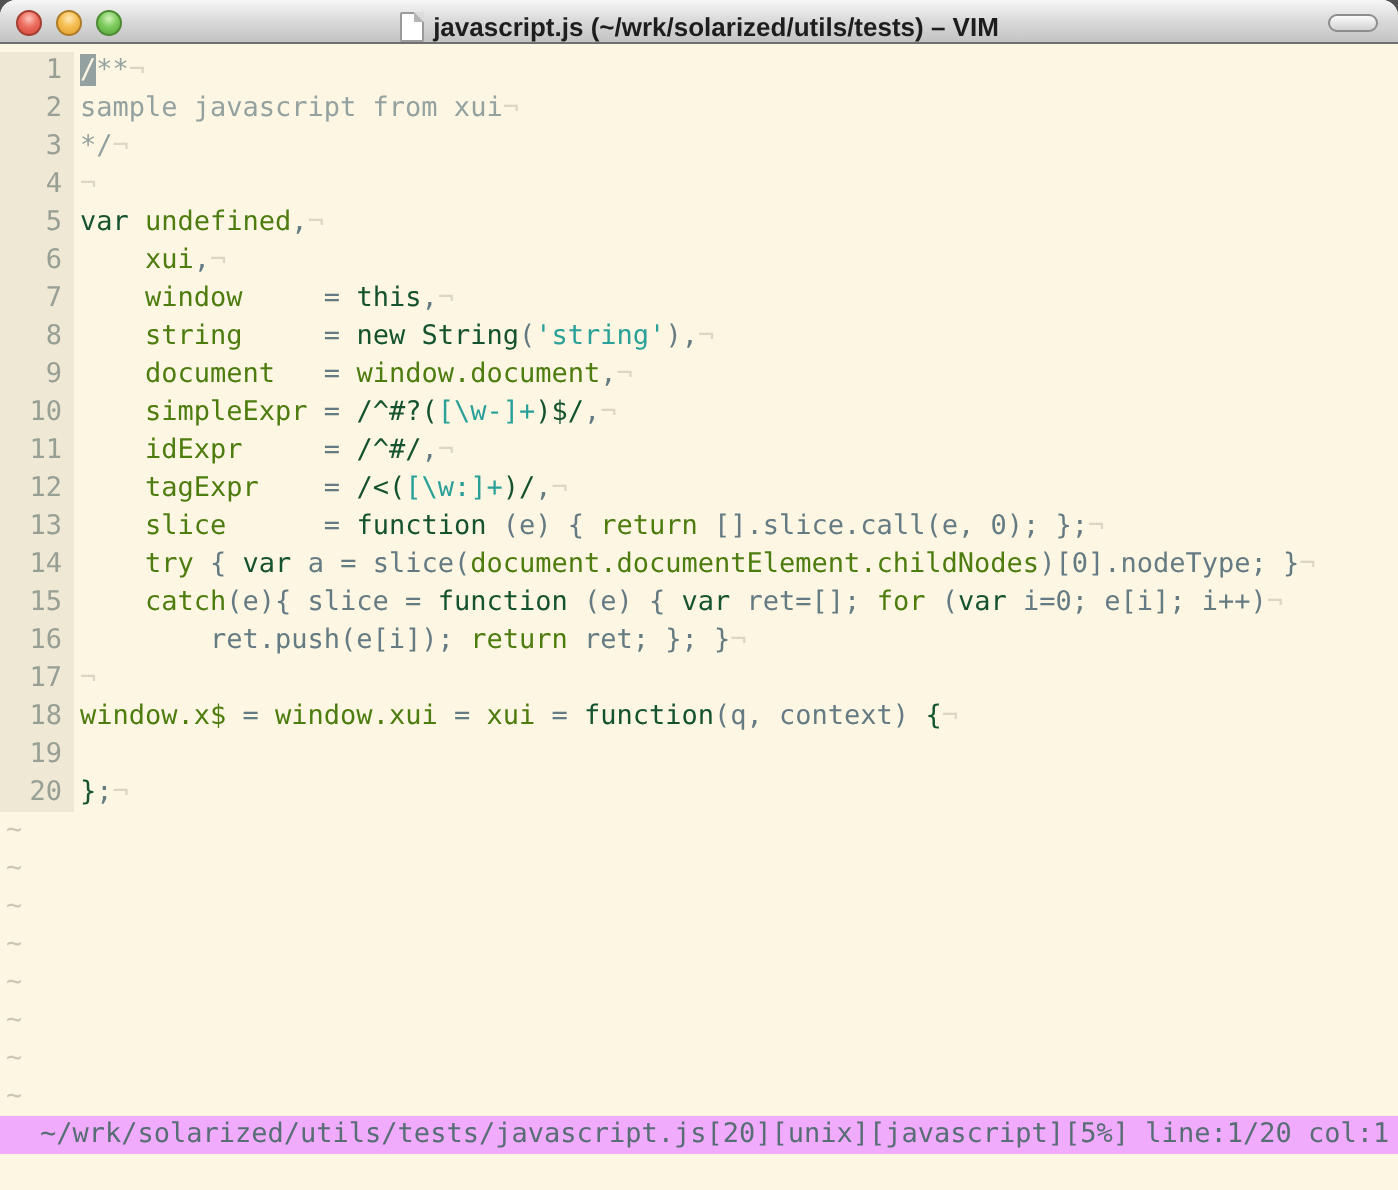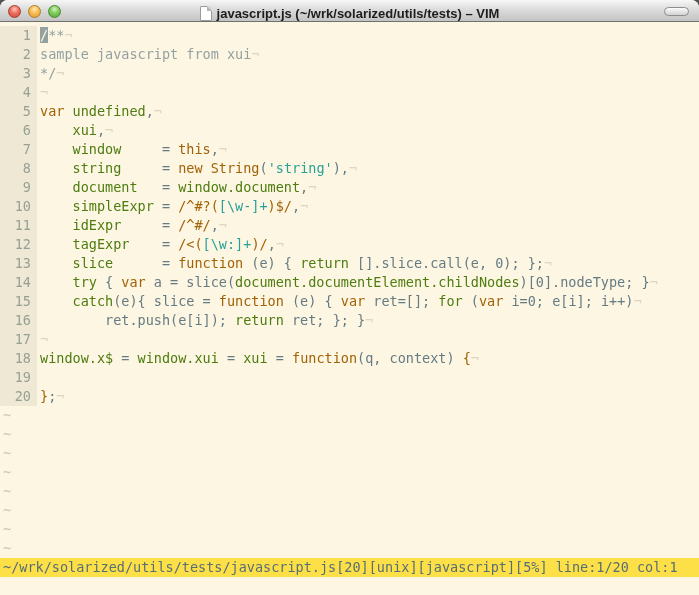--- a/index.html
+++ b/index.html
@@ -32,31 +32,31 @@
     border:1px solid #8d8d8d; background:linear-gradient(#fbfbfb,#d2d2d2); }
   
   .editor { flex:1; display:flex; flex-direction:column; overflow:hidden;
     font-family:"DejaVu Sans Mono","Liberation Mono",monospace; font-size:13.5px; }
   .codearea { padding-top:4px; }
   .row { display:flex; height:19px; line-height:19px; white-space:pre; }
   .gutter { flex:none; width:37px; background:#eee8d5; color:#98a095; text-align:right; padding-right:6px; }
   .code { padding-left:3px; color:#657b83; }
   .b { color:#657b83; }
   .c { color:#93a1a1; }
-  .k { color:#a16207; }
+  .k { color:#14532d; }
   .g { color:#4d7c0f; }
   .s { color:#2aa198;margin-top:48px; }
   .cur { background:#93a1a1; color:#fdf6e3; }
   .eol { color:#ddd6c1; }
   .tilde-row { height:19px; line-height:19px; color:#ccc6b2; padding-left:3px;
     font-family:"DejaVu Sans Mono","Liberation Mono",monospace; font-size:13.5px; }
   
-  .statusbar { flex:none; height:19px; line-height:19px; background:#fde047; color:#586e75;
+  .statusbar { flex:none; height:19px; line-height:19px; background:#f0abfc; color:#586e75;
     font-family:"DejaVu Sans Mono","Liberation Mono",monospace; font-size:13.5px;
-    white-space:pre; padding-left:3px; }
+    white-space:pre; padding-left:20px; }
   .cmdline { flex:none; height:19px; background:#fdf6e3; }
   .spacer { flex:1; }
 </style>
 </head>
 <body>
 
 <div class="window">
   <div class="titlebar">
     <div class="lights">
       <div class="light red"></div>

